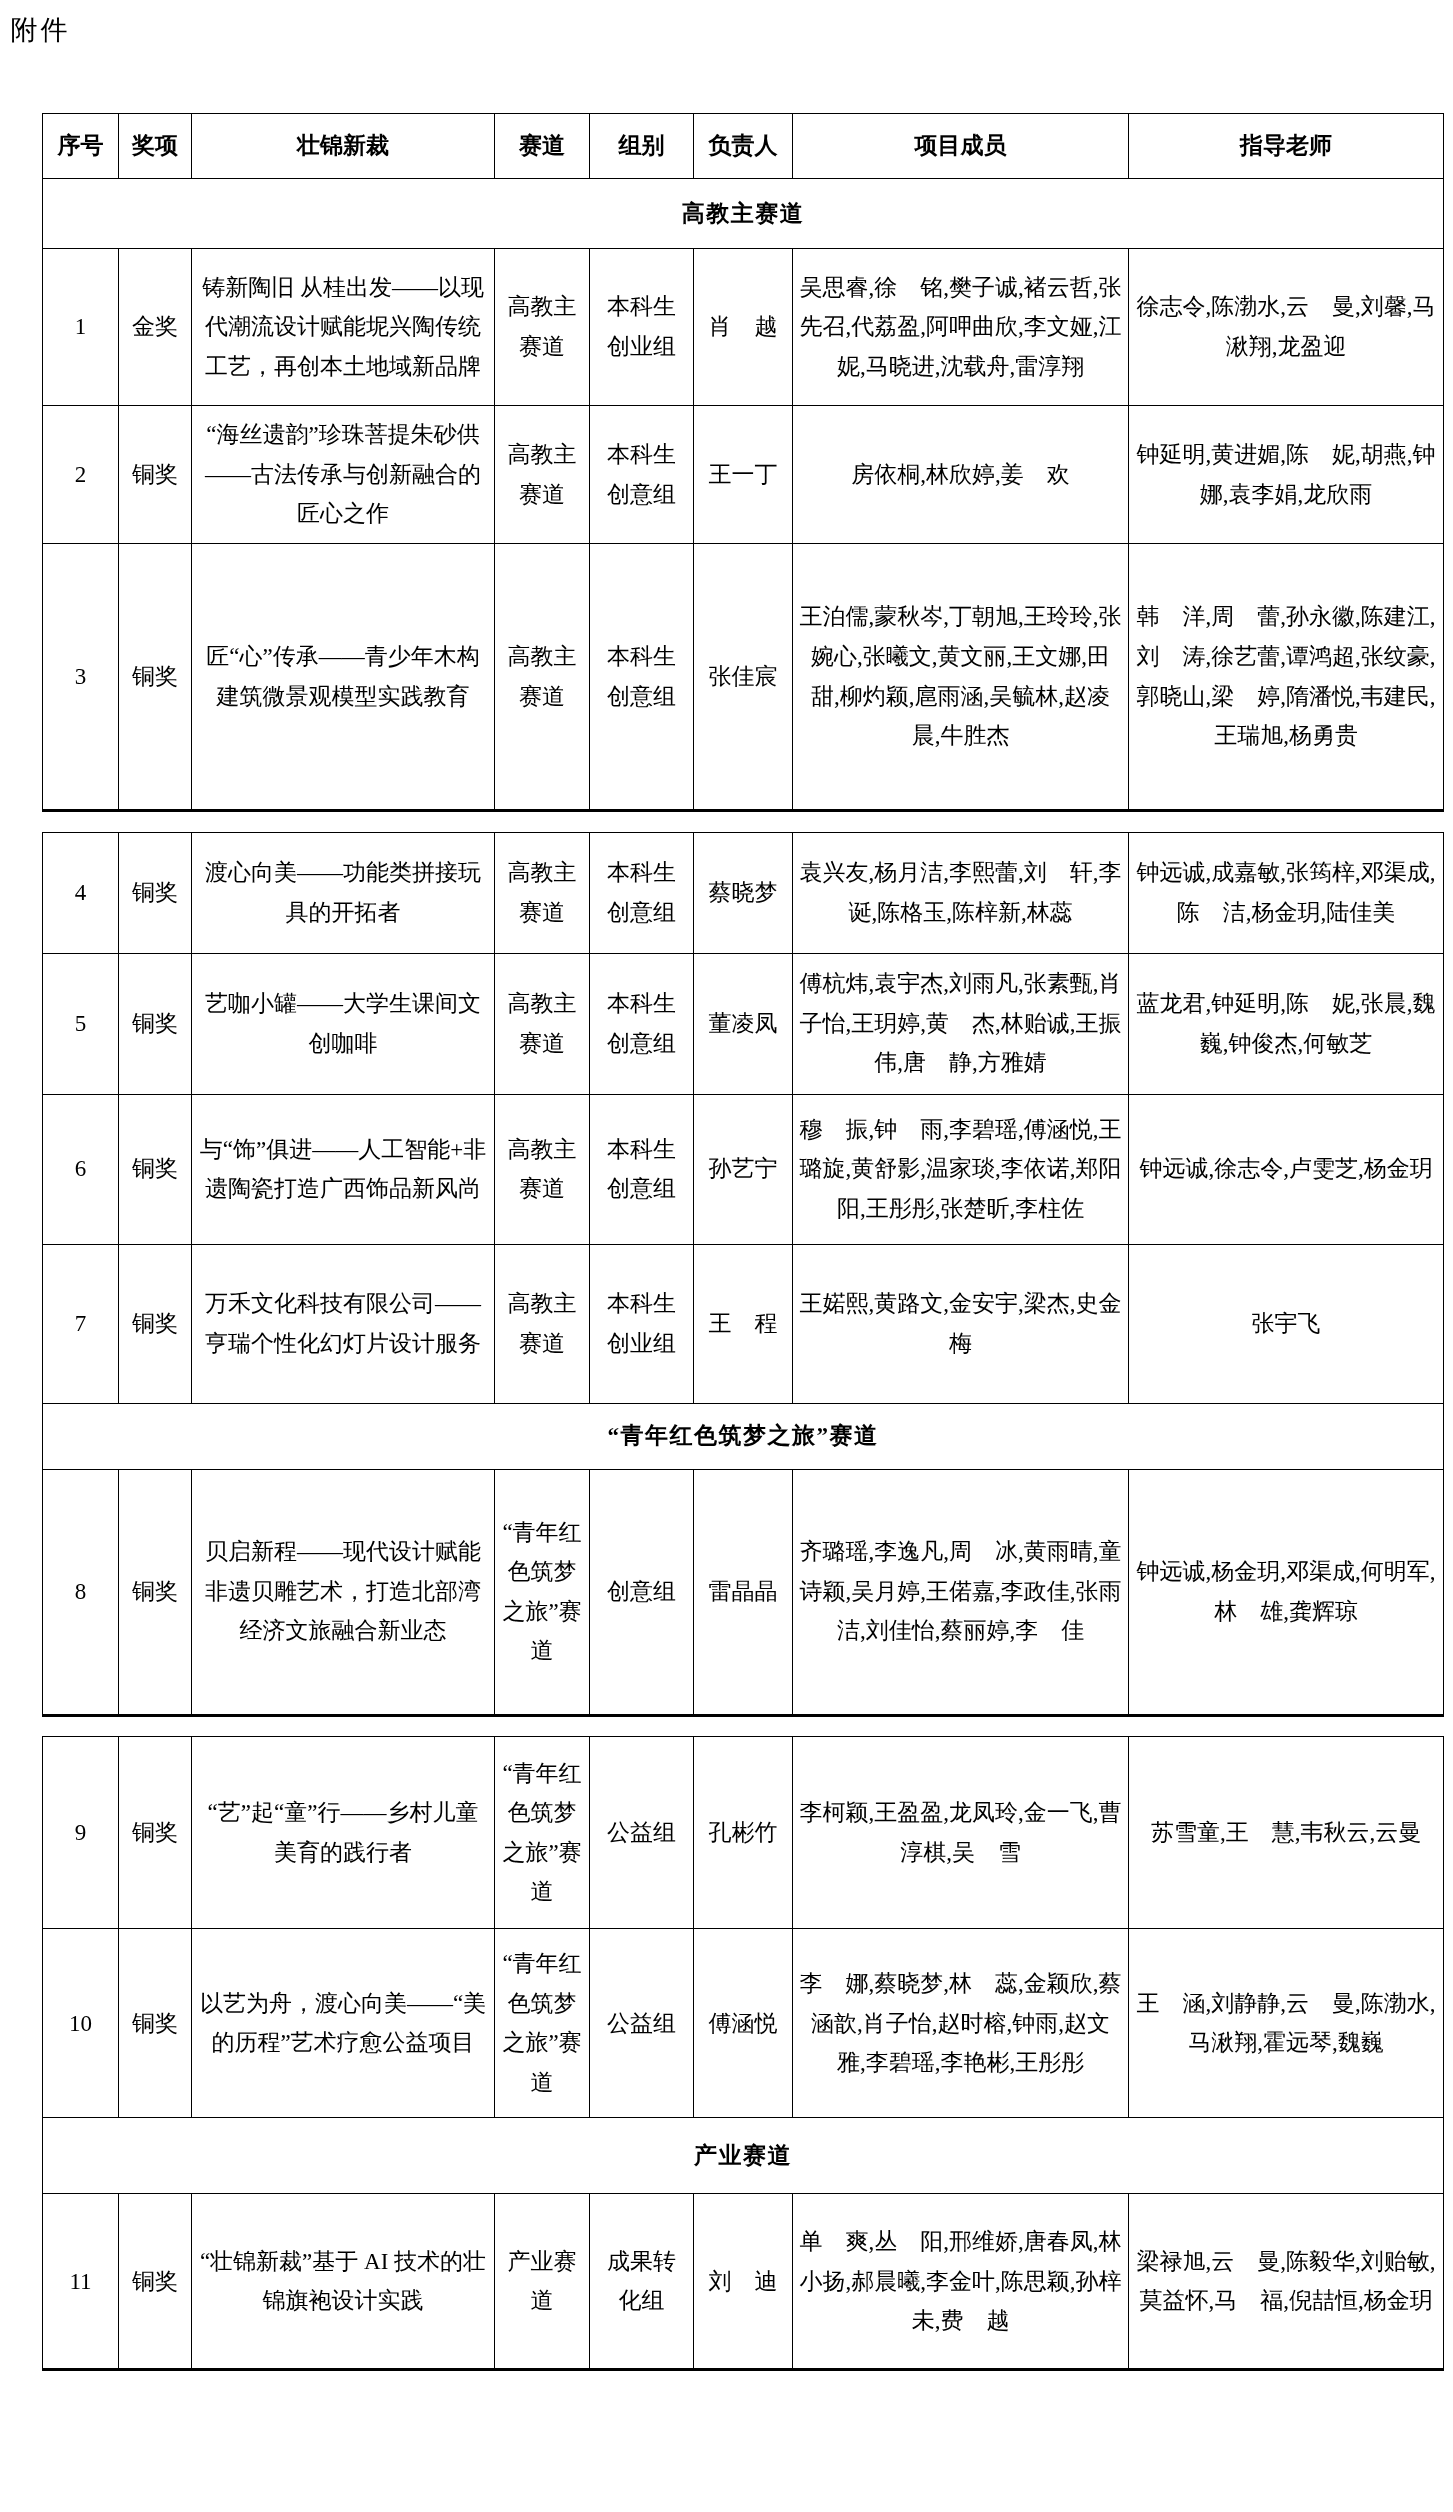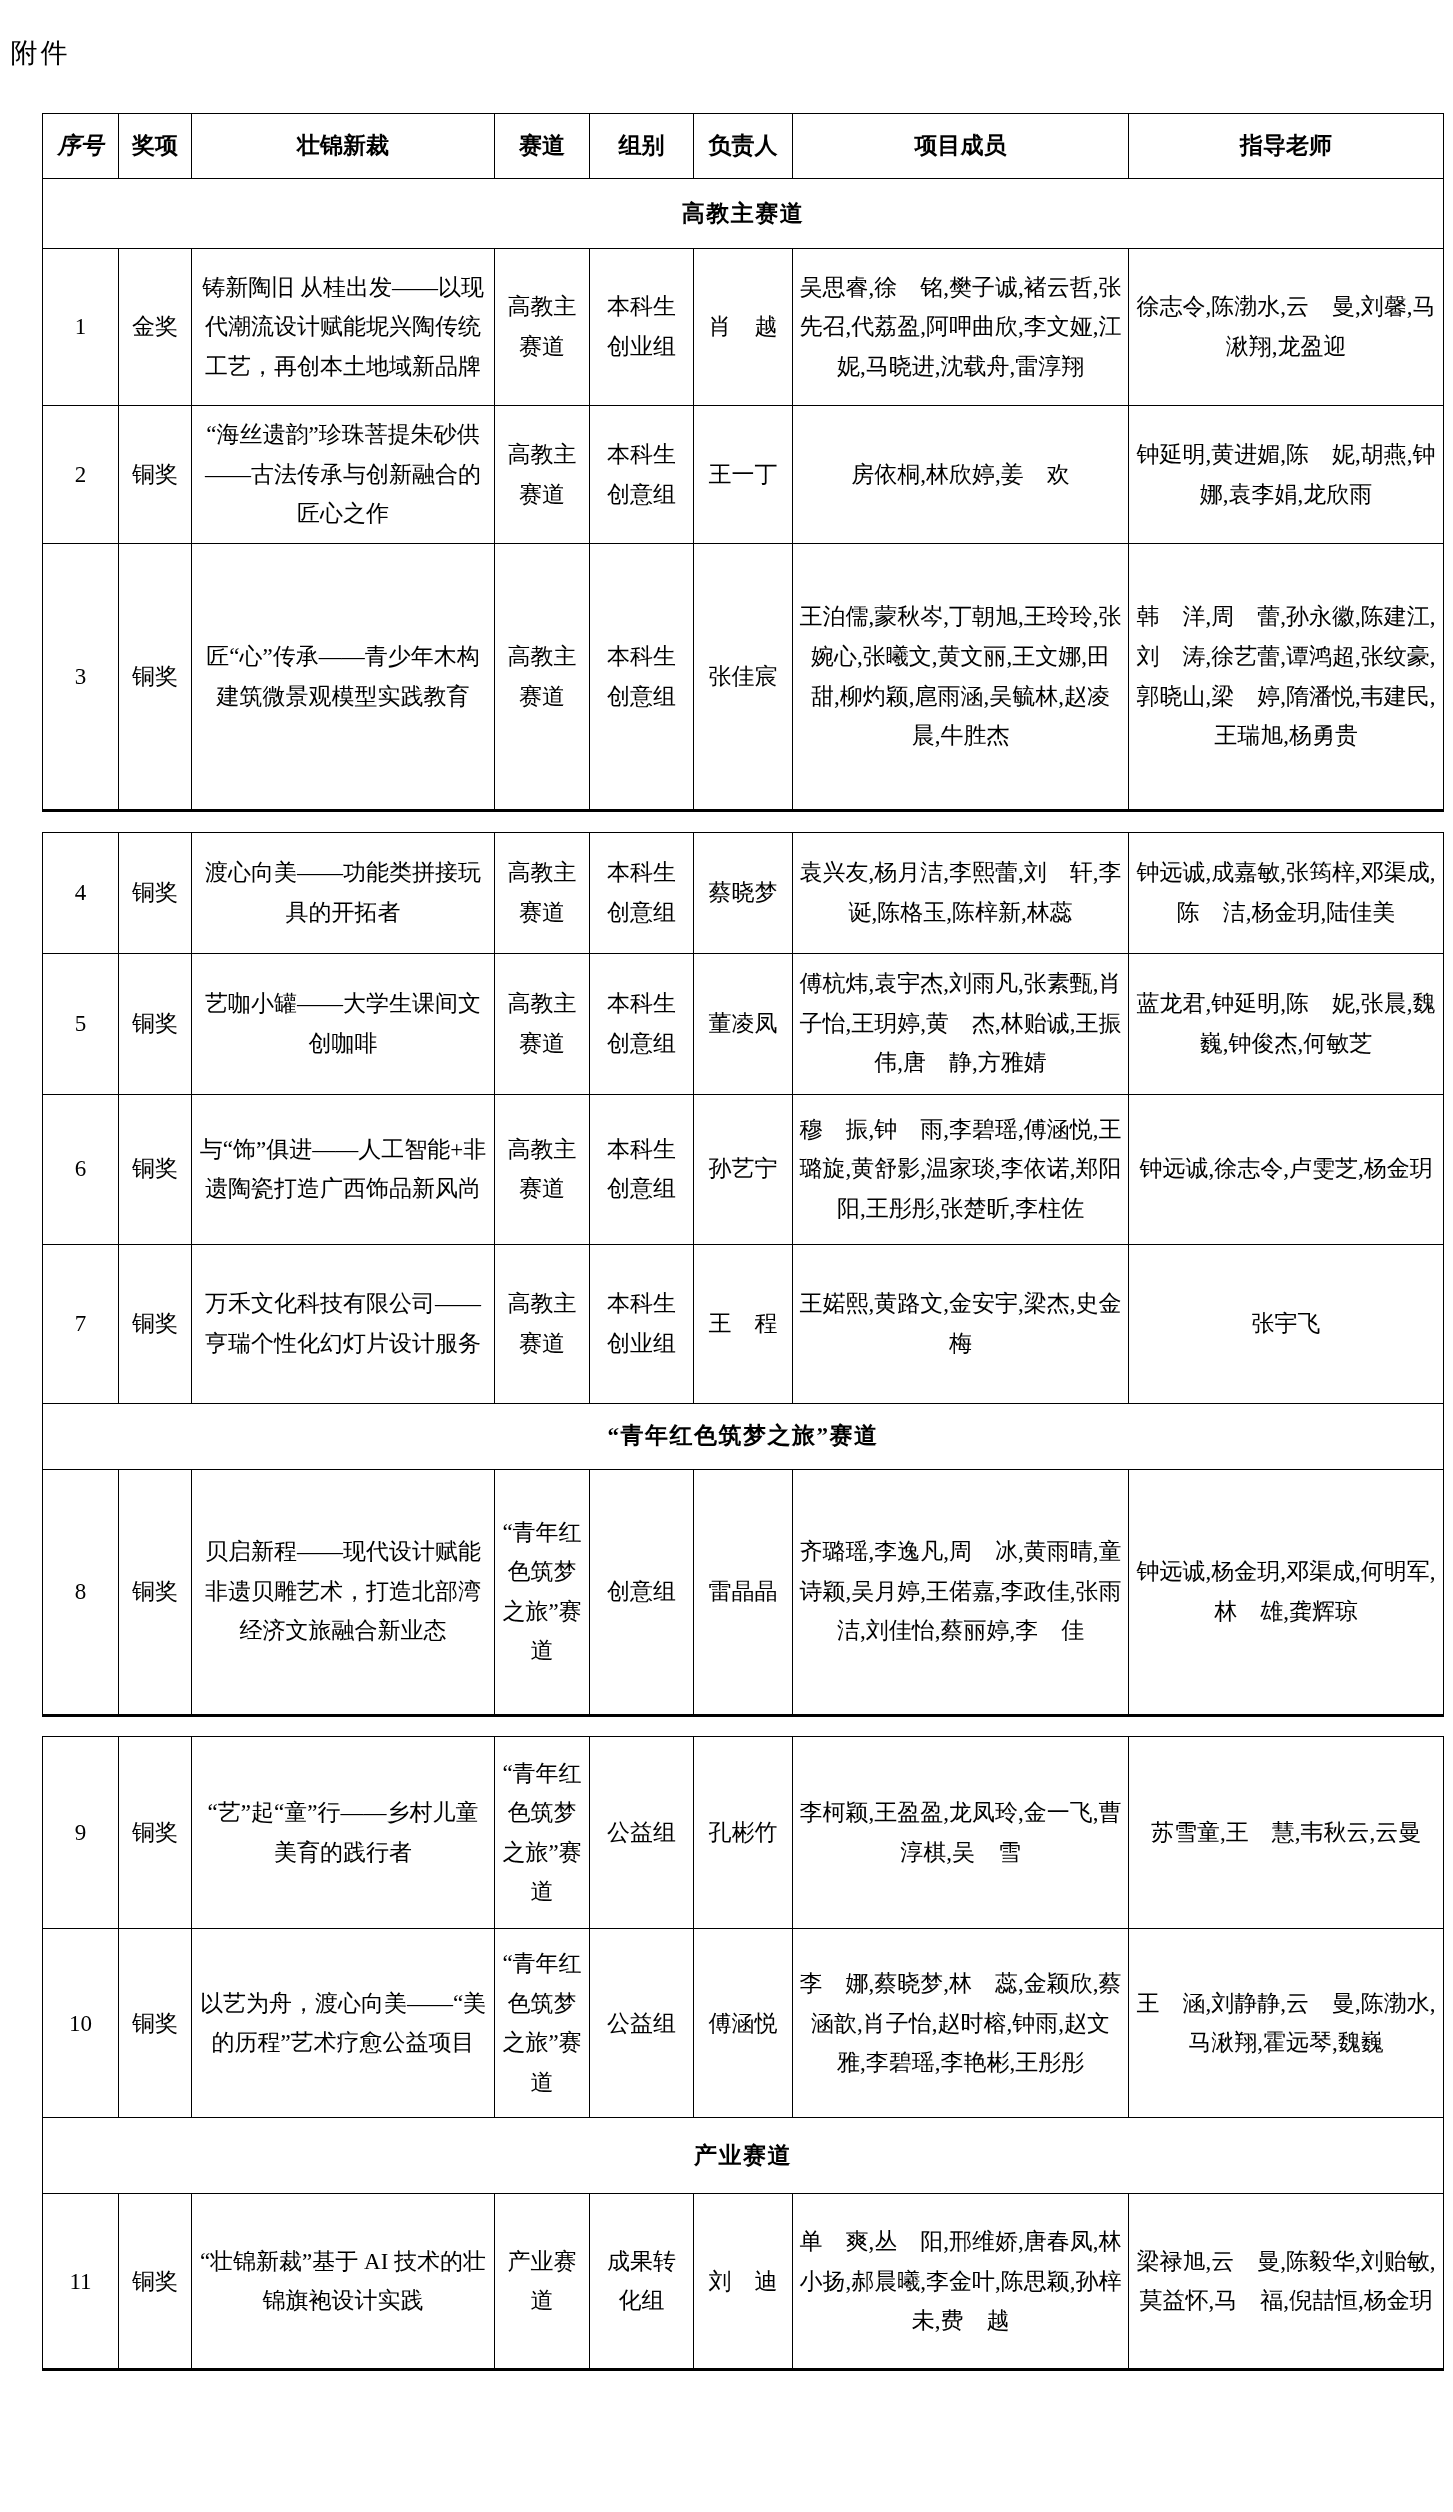--- a/index.html
+++ b/index.html
@@ -2,21 +2,21 @@
 <html lang="zh" style="font-size:12px"><head>
 <meta charset="utf-8">
 <style>
   html,body{margin:0;padding:0;background:#ffffff;}
   body{
     width:1453px;height:2512px;position:relative;overflow:hidden;
     font-family:"Liberation Serif","DejaVu Serif",serif;
     color:#000;
   }
   .attachment{
-    position:absolute;left:10.6px;top:35px;
+    position:absolute;left:10.6px;top:12px;
     font-size:27px;letter-spacing:3px;
   }
   #doc{
     position:absolute;left:42px;top:113px;width:1401px;
   }
   table.tbl{
     border-collapse:collapse;table-layout:fixed;width:1401px;
     margin:0 0 19.7px 0;
   }
   table.tbl td{
@@ -49,21 +49,21 @@
         <col style="width: 73px;">
         <col style="width: 303px;">
         <col style="width: 95px;">
         <col style="width: 104px;">
         <col style="width: 99px;">
         <col style="width: 336px;">
         <col style="width: 315px;">
       </colgroup>
       <tbody>
         <tr>
-          <td class="c-header" style="height: 65px; font-style: italic;">序号</td>
+          <td class="c-header" style="height: 65px;">序号</td>
           <td class="c-header">奖项</td>
           <td class="c-header">壮锦新裁</td>
           <td class="c-header">赛道</td>
           <td class="c-header">组别</td>
           <td class="c-header">负责人</td>
           <td class="c-header">项目成员</td>
           <td class="c-header">指导老师</td>
         </tr>
         <tr>
           <td class="c-section" colspan="8" style="height: 70px;">高教主赛道</td>

